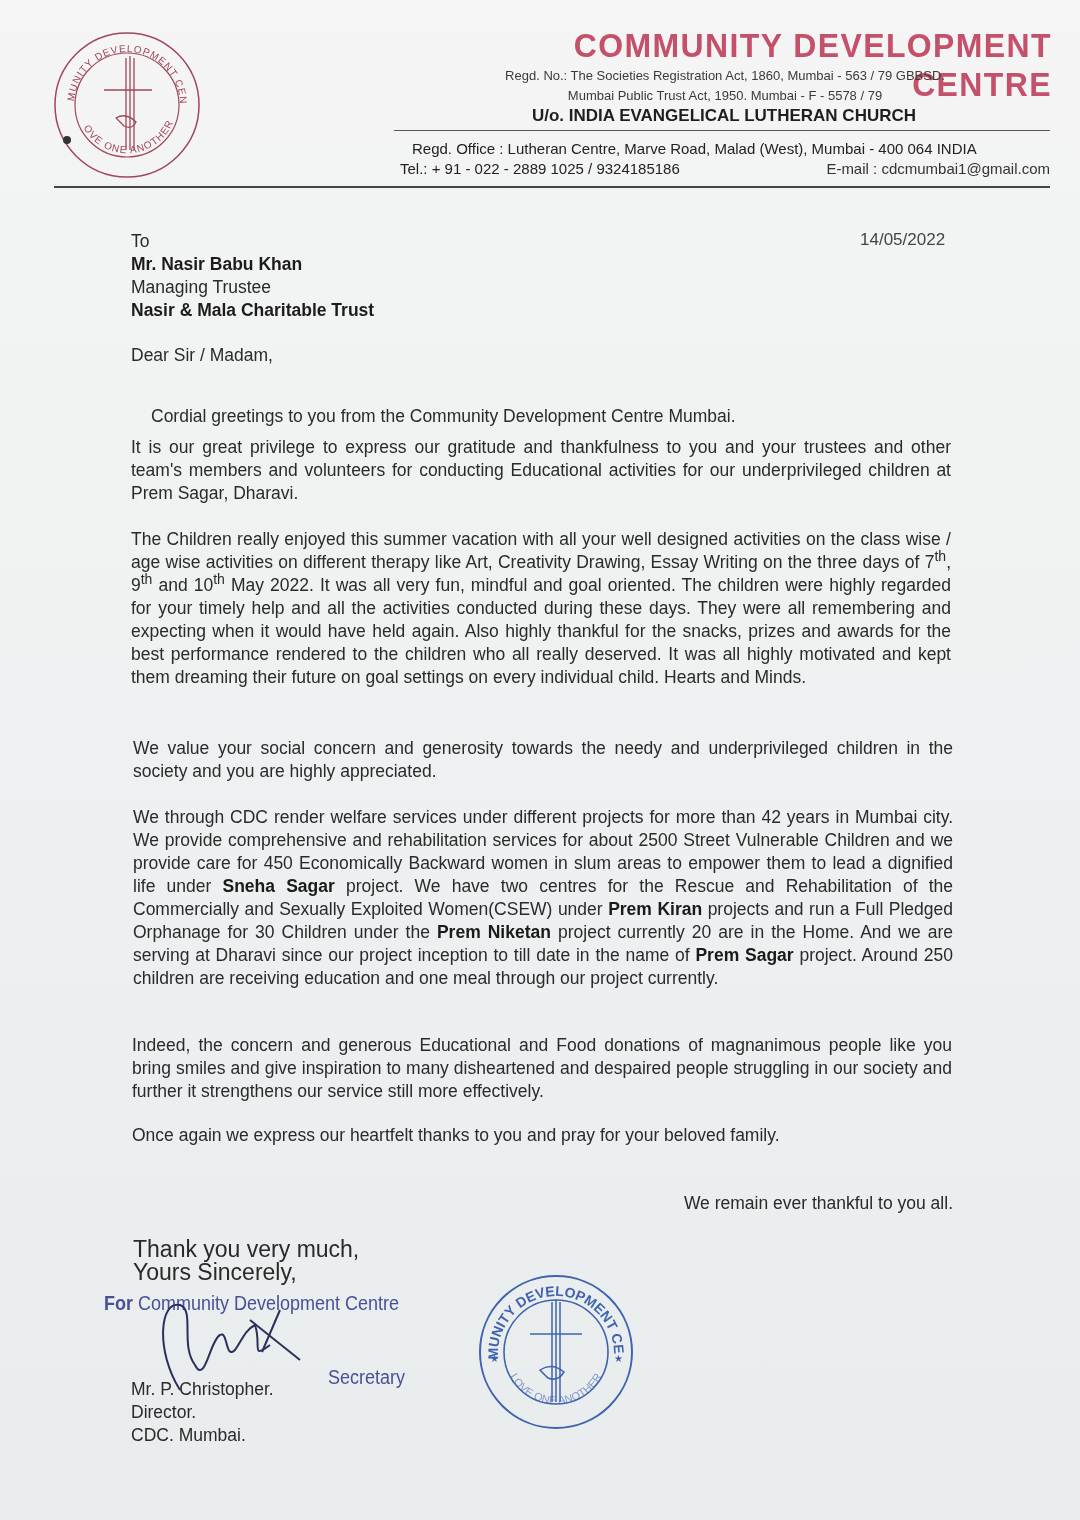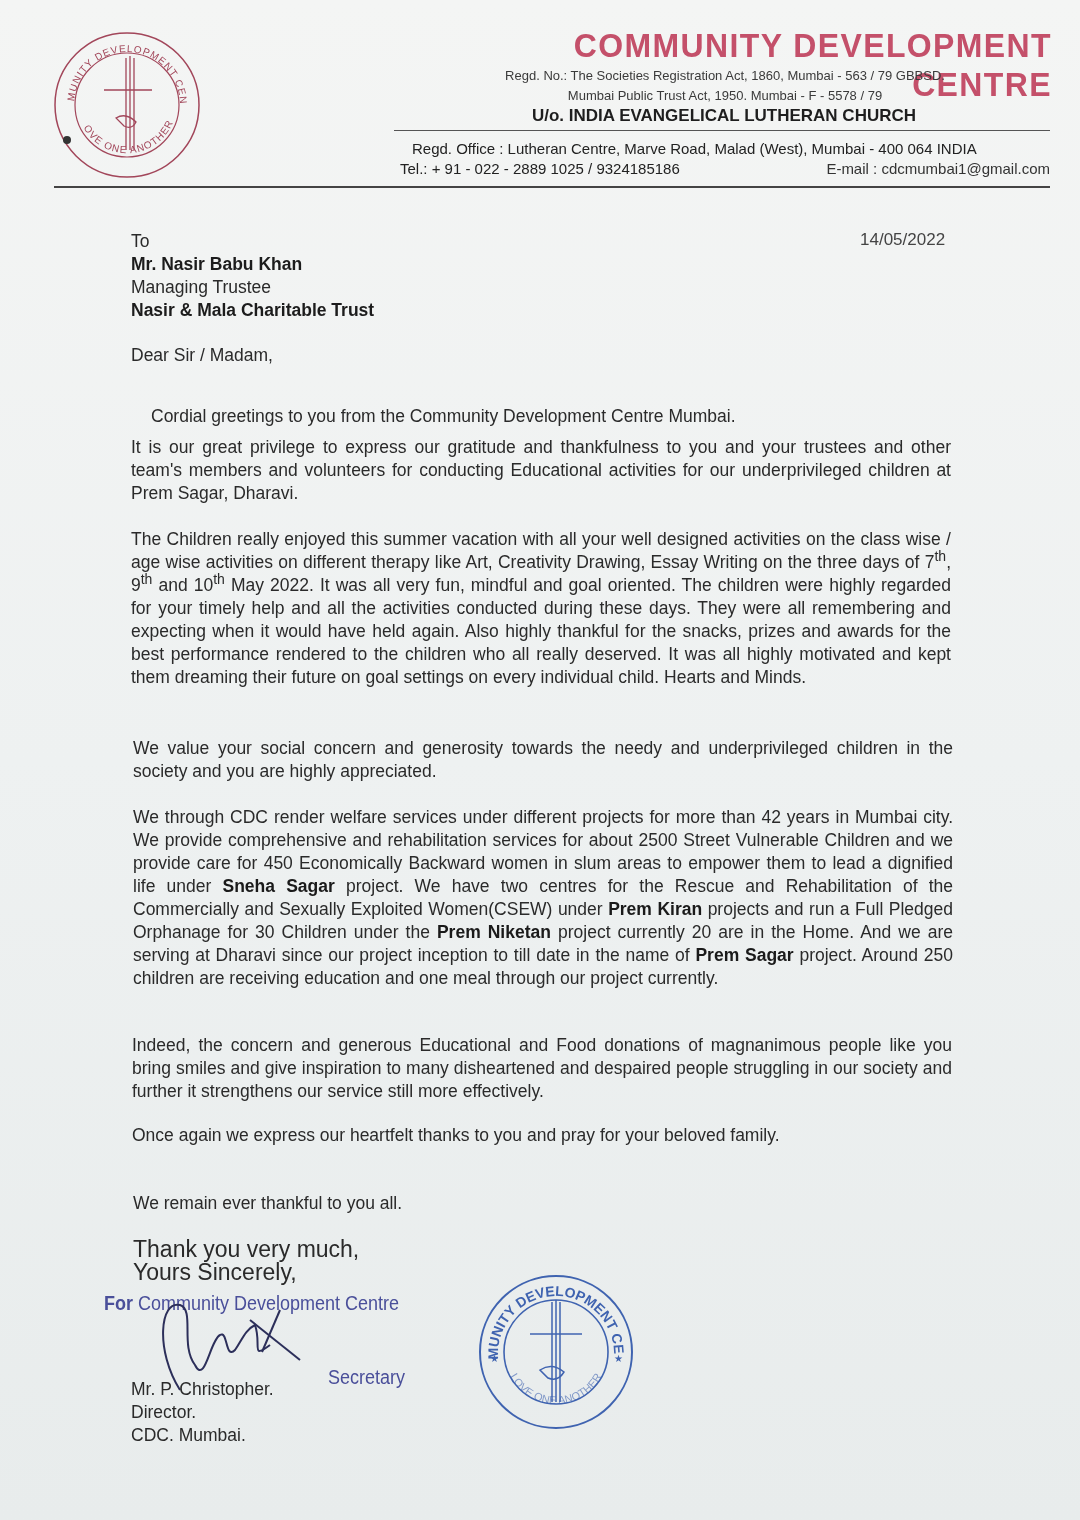--- a/index.html
+++ b/index.html
@@ -49,21 +49,21 @@
   .date { position: absolute; left: 860px; top: 230px; font-size: 17px; color: #444; }
   .salute { top: 344px; }
   .p1 { top: 405px; margin-left: 20px; }
   .para { text-align: justify; }
   .p2 { top: 436px; }
   .p3 { top: 528px; }
   .p4 { top: 737px; left: 133px; }
   .p5 { top: 806px; left: 133px; }
   .p6 { top: 1034px; left: 132px; }
   .p7 { top: 1124px; left: 132px; }
-  .p8 { top: 1192px; left: 133px; }
+  .p8 { top: 1192px; left: 133px; text-align: right; }
   .b { font-weight: bold; color: #1a1a1a; }
   sup { font-size: 14px; line-height: 0; }
 
   .closing { position: absolute; left: 133px; top: 1238px; font-size: 23px; line-height: 23px; color: #2a2a2a; }
   .for-cdc {
     position: absolute; left: 104px; top: 1292px; font-size: 20px;
     color: #4a4f9a; font-weight: normal; transform: scaleX(0.9); transform-origin: left;
   }
   .for-cdc .for { font-weight: bold; }
   .secretary {

